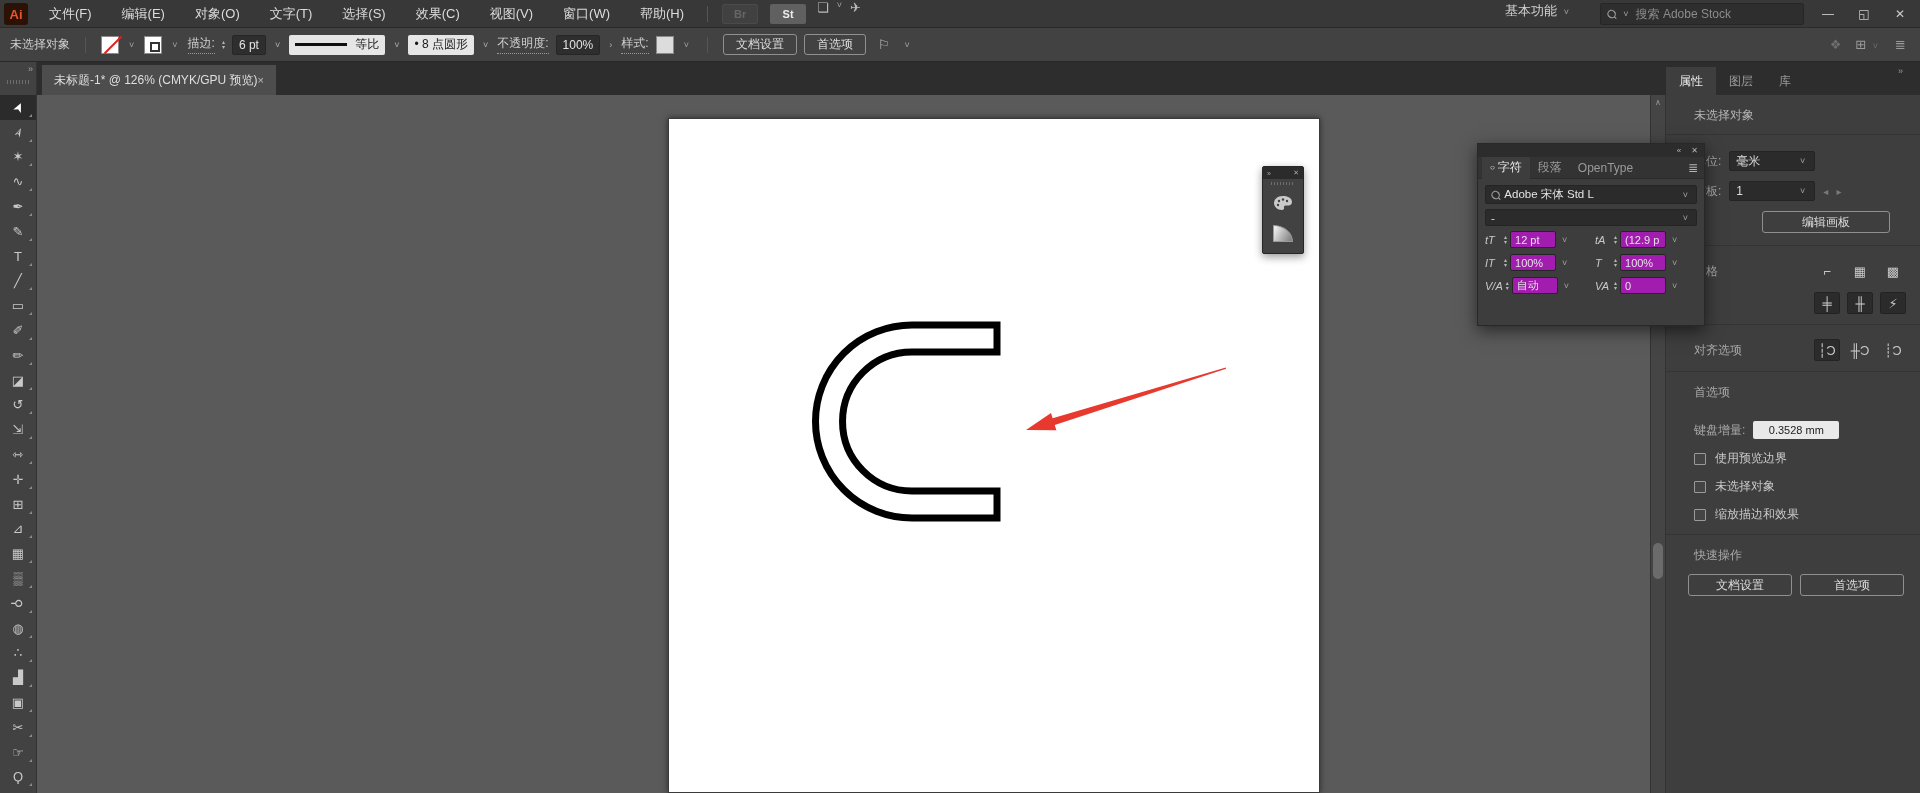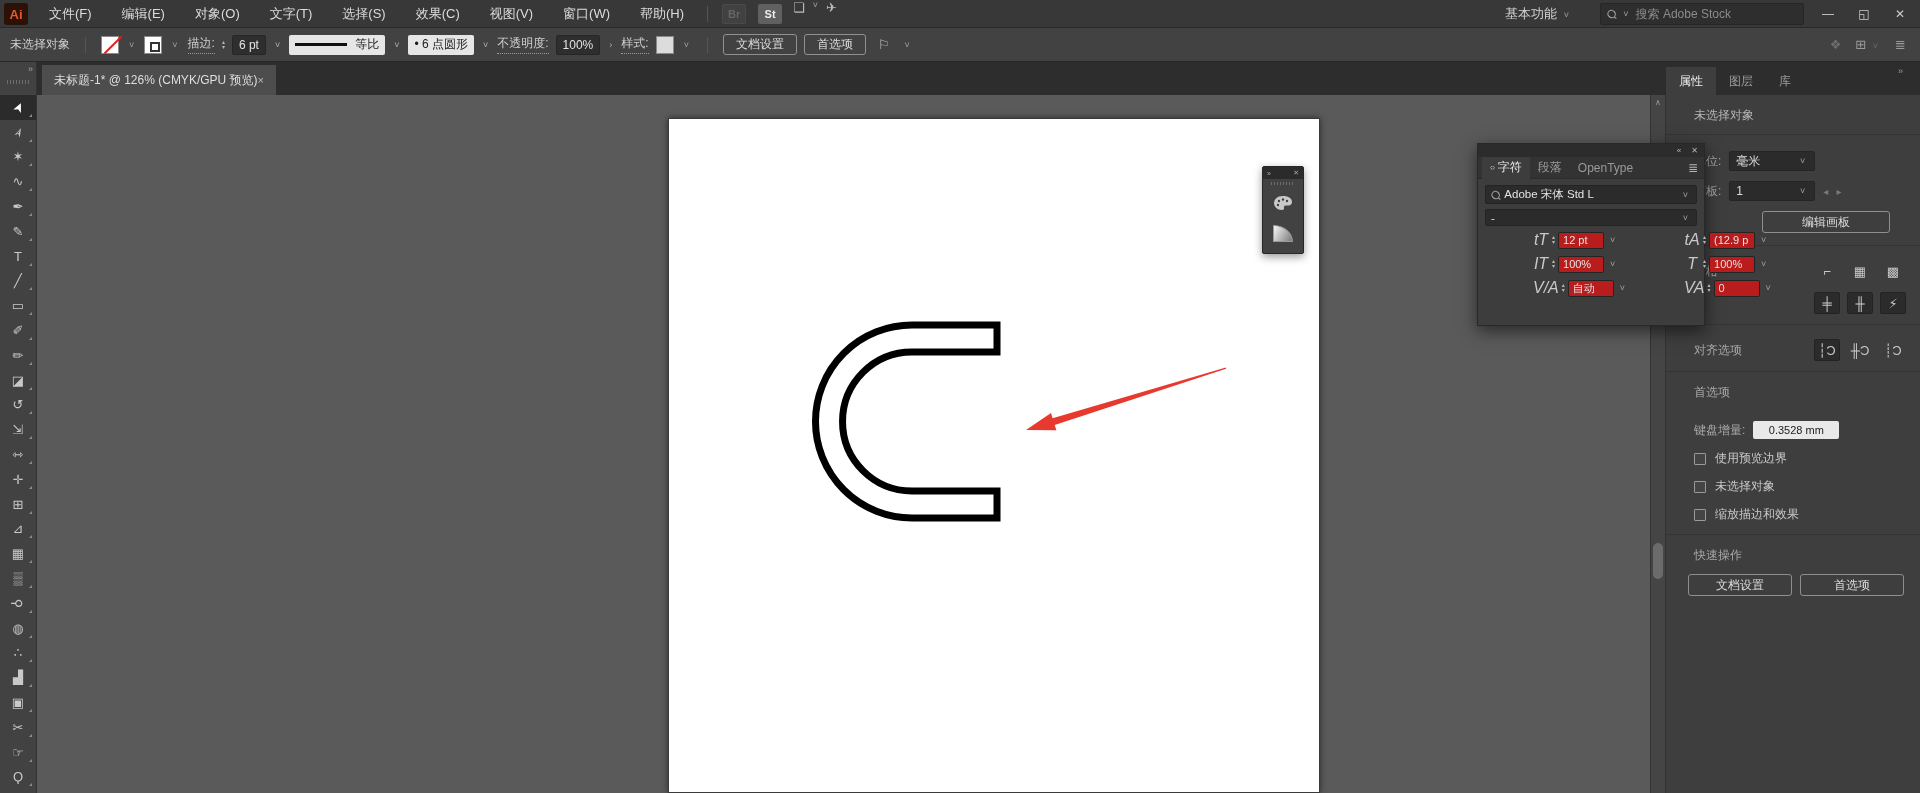--- a/index.html
+++ b/index.html
@@ -4,26 +4,26 @@
 <style>
   html,body{margin:0;padding:0;background:#222;}
   *{box-sizing:border-box;font-family:"Liberation Sans","DejaVu Sans",sans-serif;}
   .app{position:relative;width:1920px;height:793px;background:#3e3e3e;overflow:hidden;color:#d6d6d6;}
   
   .titlebar{position:absolute;left:0;top:0;width:1920px;height:28px;background:#383838;border-bottom:1px solid #2a2a2a;display:flex;align-items:center;}
   .ai-logo{position:absolute;left:4px;top:3px;width:24px;height:22px;background:#2b1207;color:#e9562f;font-weight:bold;font-size:13px;display:flex;align-items:center;justify-content:center;border-radius:3px;}
   .menus{position:absolute;left:34px;top:0;height:28px;display:flex;}
   .menu{padding:0 15px;line-height:28px;font-size:13px;color:#dcdcdc;cursor:default;}
   .tb-div{width:1px;height:16px;background:#555;margin:6px 8px;}
-  .badge{width:24px;height:20px;margin:4px 6px;display:flex;align-items:center;justify-content:center;font-size:11px;font-weight:bold;border-radius:2px;}
+  .badge{width:36px;height:20px;margin:4px 6px;display:flex;align-items:center;justify-content:center;font-size:11px;font-weight:bold;border-radius:2px;}
   .badge.br{background:#414141;color:#666;border:1px solid #4a4a4a;}
   .badge.st{background:#606060;color:#ececec;}
   .t-icon{color:#b9b9b9;font-size:13px;margin:0 5px;}
   .chev{color:#a5a5a5;font-size:9px;margin:0 3px;}
-  .workspace{position:absolute;left:1505px;top:0;height:28px;line-height:28px;font-size:13px;color:#d2d2d2;}
+  .workspace{position:absolute;left:1505px;top:0;height:28px;line-height:21px;font-size:13px;color:#d2d2d2;}
   .searchbox{position:absolute;left:1600px;top:3px;width:204px;height:22px;background:#2e2e2e;border:1px solid #262626;border-radius:2px;display:flex;align-items:center;padding:0 6px;gap:4px;}
   .mag{display:inline-block;transform:rotate(-45deg);color:#9a9a9a;font-size:12px;}
   .search-text{color:#8b8b8b;font-size:12px;white-space:nowrap;}
   .winbtns{position:absolute;left:1810px;top:0;height:28px;display:flex;}
   .winbtn{width:36px;height:28px;display:flex;align-items:center;justify-content:center;color:#cccccc;font-size:12px;}
   
   .controlbar{position:absolute;left:0;top:28px;width:1920px;height:34px;background:#424242;border-bottom:1px solid #282828;display:flex;align-items:center;padding:0 14px 0 10px;gap:7px;font-size:12px;}
   .link-label{color:#cfcfcf;border-bottom:1px dotted #9a9a9a;padding-bottom:1px;white-space:nowrap;}
   .plain-label{color:#cfcfcf;white-space:nowrap;}
   .swatch{width:18px;height:18px;background:#ffffff;border:1px solid #8a8a8a;position:relative;}
@@ -96,22 +96,22 @@
   .cp-head{height:13px;background:#2c2c2c;display:flex;align-items:center;justify-content:flex-end;gap:10px;padding:0 6px;color:#b5b5b5;font-size:8px;}
   .cp-tabs{height:22px;display:flex;align-items:center;background:#333333;border-bottom:1px solid #2c2c2c;padding-left:4px;}
   .cp-tab{padding:0 8px;height:22px;display:flex;align-items:center;color:#9a9a9a;font-size:12px;gap:3px;}
   .cp-tab.active{background:#3d3d3d;color:#ececec;}
   .cp-menu{margin-left:auto;margin-right:6px;color:#b5b5b5;font-size:12px;}
   .cp-body{padding:6px 7px;}
   .cp-field{height:19px;background:#2b2b2b;border:1px solid #242424;border-radius:2px;display:flex;align-items:center;padding:0 5px;gap:4px;margin-bottom:5px;color:#e3e3e3;font-size:11.5px;}
   .cp-field .sp{flex:1;}
   .cp-grid{display:grid;grid-template-columns:1fr 1fr;column-gap:8px;row-gap:6px;margin-top:3px;}
   .cp-cell{display:flex;align-items:center;gap:3px;}
-  .cp-ic{min-width:16px;color:#c9c9c9;font-size:16px;font-style:italic;text-align:center;margin-left:48px;}
-  .cp-val{width:46px;height:17px;background:#b91c1c;border:1px solid #242424;border-radius:2px;color:#e3e3e3;font-size:11px;display:flex;align-items:center;padding:0 4px;overflow:hidden;white-space:nowrap;}
+  .cp-ic{min-width:16px;color:#c9c9c9;font-size:11px;font-style:italic;}
+  .cp-val{width:46px;height:17px;background:#a21caf;border:1px solid #242424;border-radius:2px;color:#e3e3e3;font-size:11px;display:flex;align-items:center;padding:0 4px;overflow:hidden;white-space:nowrap;}
 </style>
 </head>
 <body>
 
 <div class="app">
 
   <div class="titlebar">
     <div class="ai-logo">Ai</div>
     <div class="menus">
       <span class="menu">文件(F)</span>
@@ -155,21 +155,21 @@
         <span>▴</span>
         <span>▾</span>
       </span>
     <span class="field dark">6 pt</span>
     <span class="chevbox">˅</span>
     <span class="field light">
         <span class="wline"></span>
         <span>等比</span>
       </span>
     <span class="chevbox">˅</span>
-    <span class="field light">•  6 点圆形</span>
+    <span class="field light">•  8 点圆形</span>
     <span class="chevbox">˅</span>
     <span class="link-label">不透明度:</span>
     <span class="field dark">100%</span>
     <span class="chevbox">›</span>
     <span class="link-label">样式:</span>
     <span class="swatch style"></span>
       <span class="chev">˅</span>
     <span class="tb-div"></span>
     <button class="bar-btn">文档设置</button>
     <button class="bar-btn">首选项</button>

